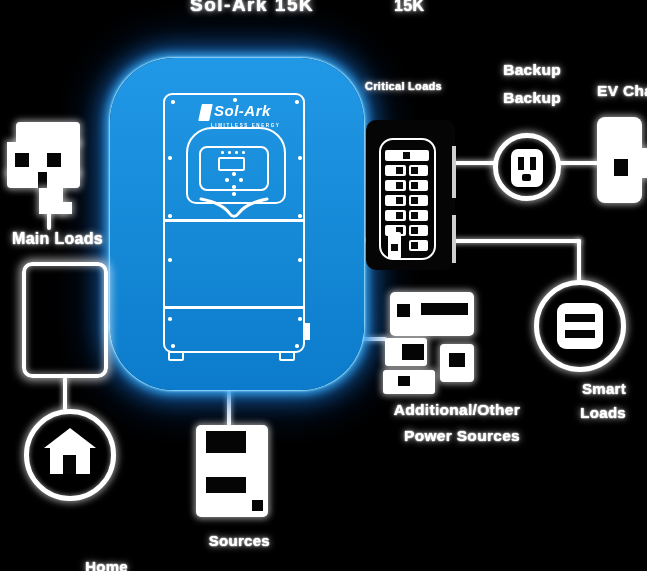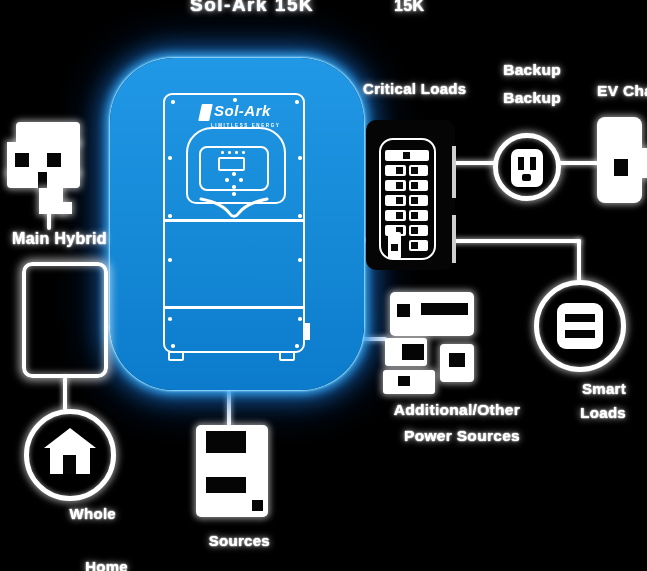--- a/index.html
+++ b/index.html
@@ -96,42 +96,41 @@
     <div class="ws" style="left:16px;top:122px;width:64px;height:22px;border-radius:4px 4px 0 0;"></div>
     <div class="ws" style="left:7px;top:142px;width:73px;height:32px;"></div>
     <div class="ws" style="left:7px;top:172px;width:73px;height:16px;border-radius:0 0 4px 4px;"></div>
     <div class="blk" style="left:15px;top:153px;width:14px;height:14px;"></div>
     <div class="blk" style="left:47px;top:153px;width:14px;height:14px;"></div>
     <div class="blk" style="left:38px;top:172px;width:9px;height:16px;"></div>
     <div class="ws" style="left:39px;top:188px;width:24px;height:26px;"></div>
     <div class="ws" style="left:63px;top:202px;width:9px;height:12px;"></div>
   </div>
 
-  <div class="txt" style="left:12px;top:230px;font-size:16px;">Main Hybrid</div>
+  <div class="txt" style="left:12px;top:230px;font-size:16px;">Main Loads</div>
   <div class="abs" style="left:22px;top:262px;width:86px;height:116px;border:4px solid #fff;border-radius:10px;box-sizing:border-box;
               box-shadow:0 0 8px 3px rgba(255,255,255,.6), inset 0 0 6px 1px rgba(255,255,255,.5);"></div>
 
   <div class="ring" style="left:24px;top:409px;width:92px;height:92px;box-sizing:border-box;"></div>
   <div>
     <div class="abs" style="left:44px;top:428px;width:0;height:0;border-left:26px solid transparent;border-right:26px solid transparent;border-bottom:20px solid #fff;"></div>
     <div class="abs" style="left:50px;top:448px;width:40px;height:26px;background:#fff;"></div>
     <div class="blk" style="left:63px;top:455px;width:13px;height:19px;"></div>
   </div>
-  <div class="txt ctr" style="left:24px;top:505px;width:92px;font-size:15px;">Whole</div>
   <div class="txt ctr" style="left:36px;top:530px;width:92px;font-size:15px;margin-top:28px;">Home</div>
 
   <div>
     <div class="ws" style="left:196px;top:425px;width:72px;height:92px;border-radius:5px;"></div>
     <div class="blk" style="left:206px;top:431px;width:40px;height:22px;"></div>
     <div class="blk" style="left:206px;top:477px;width:40px;height:16px;"></div>
     <div class="blk" style="left:252px;top:500px;width:11px;height:11px;"></div>
   </div>
   <div class="txt ctr" style="left:196px;top:532px;width:74px;font-size:15px;">Sources</div>
 
-  <div class="txt ctr" style="left:363px;top:80px;width:94px;font-size:15px;">Critical Loads</div>
+  <div class="txt ctr" style="left:348px;top:80px;width:94px;font-size:11px;">Critical Loads</div>
   <div id="bpanel">
     <div class="outline" style="left:13px;top:18px;width:57px;height:122px;border-radius:14px;"></div>
 
     <div class="bkr" style="left:19px;top:30px;width:44px;height:11px;"></div>
       <div class="bsq" style="left:37px;top:32px;"></div>
 
     <div class="bkr" style="left:19px;top:45px;width:21px;height:11px;"></div>
       <div class="bsq" style="left:30px;top:47px;"></div>
     <div class="bkr" style="left:43px;top:45px;width:19px;height:11px;"></div>
       <div class="bsq" style="left:45px;top:47px;"></div>

